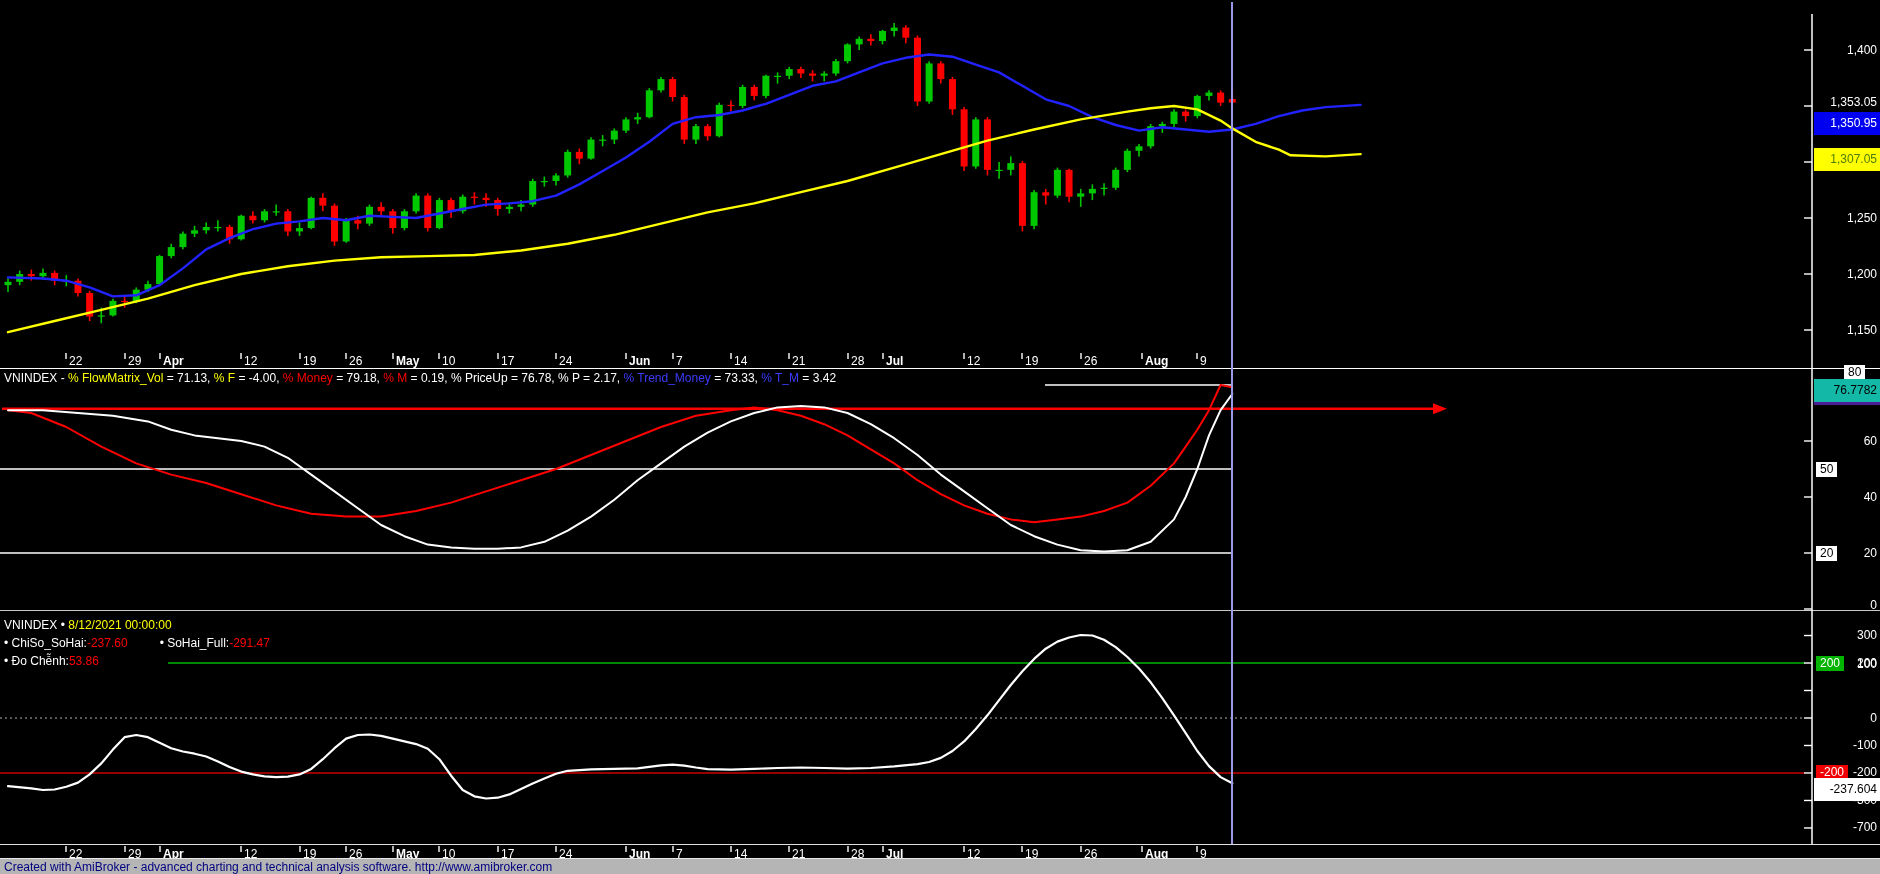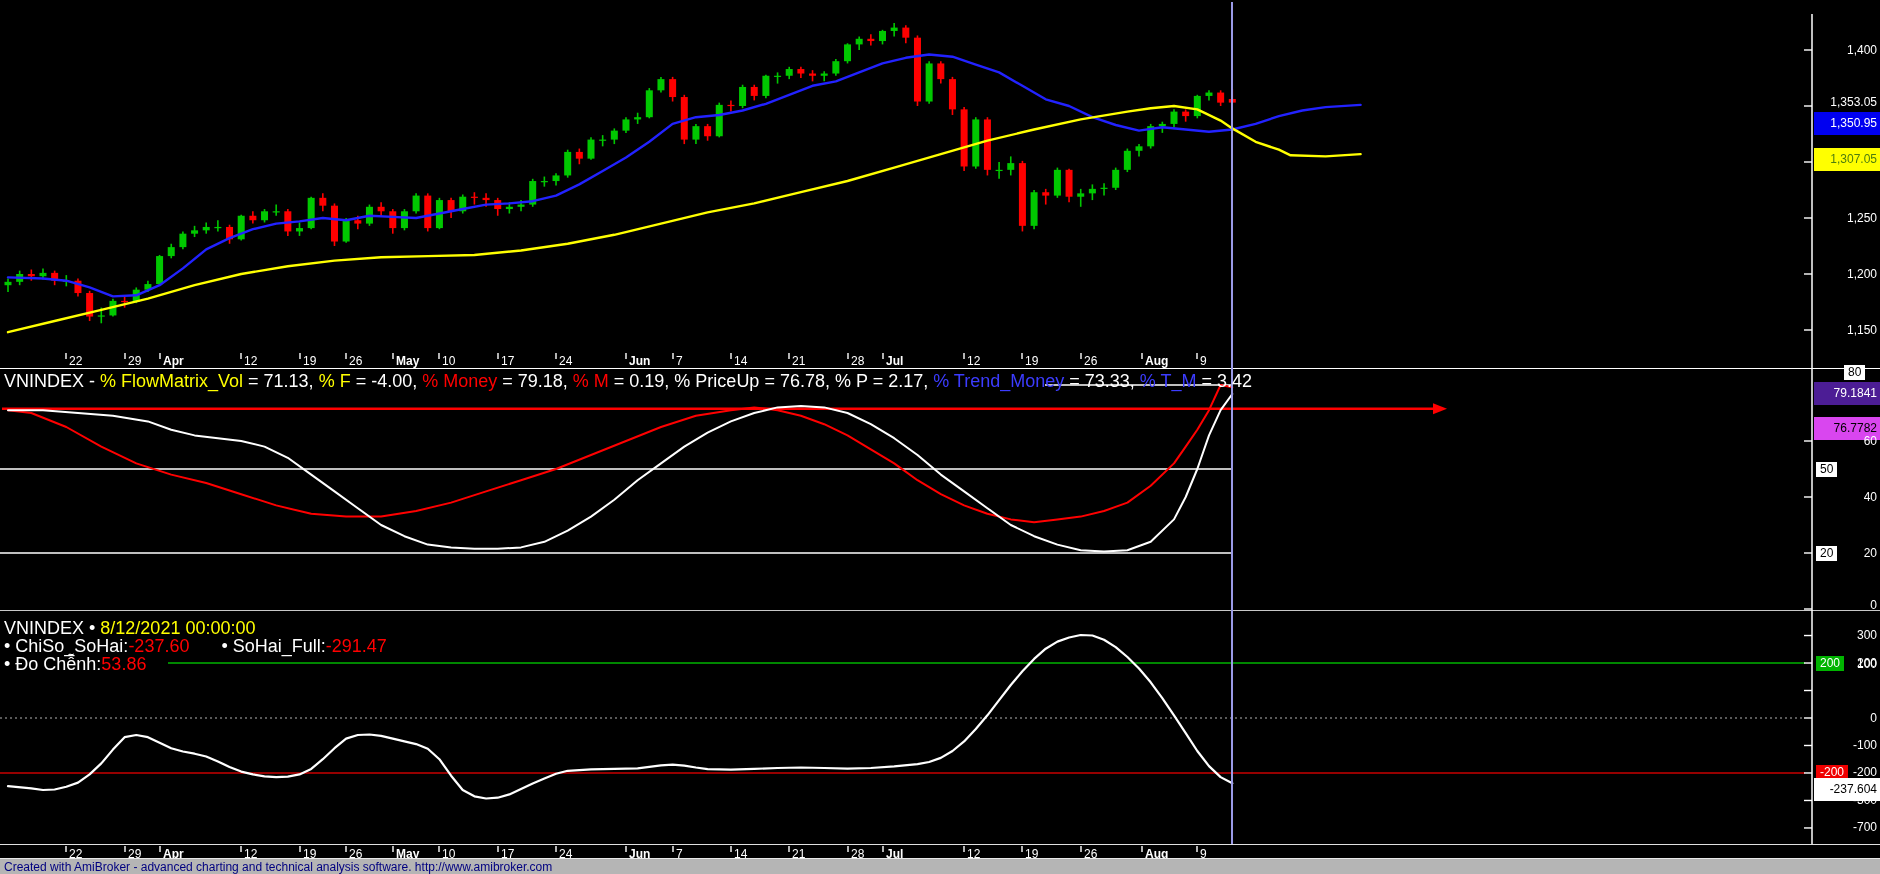--- a/index.html
+++ b/index.html
@@ -1,18 +1,18 @@
 <!DOCTYPE html>
 <html><head>
 <meta charset="utf-8">
 <style>
   html,body{margin:0;padding:0;background:#000;}
   #screen{position:relative;width:1880px;height:874px;background:#000;overflow:hidden;
           font-family:"Liberation Sans",sans-serif;}
-  .ttl{position:absolute;font-size:18px;white-space:nowrap;z-index:5;}
+  .ttl{position:absolute;font-size:12px;white-space:nowrap;z-index:5;}
   .seg{white-space:pre;}
   .axis-strip{position:absolute;left:0;width:1806px;height:15px;z-index:4;}
   .xlab{position:absolute;top:1px;font-size:12px;color:#fff;white-space:nowrap;}
   .xlab.bold{font-weight:bold;}
   .ylab{position:absolute;font-size:12px;line-height:15px;height:15px;white-space:nowrap;z-index:6;}
   .ylab.plain{right:3px;text-align:right;color:#fff;}
   .ylab.bgl{left:1816px;padding:0 4px;}
   .ylab.wide{left:1814px;width:60px;padding:4px 3px;text-align:right;}
   .arrowtip{position:absolute;left:-8px;top:0;width:0;height:0;
             border-top:7.5px solid transparent;border-bottom:7.5px solid transparent;}
@@ -400,21 +400,21 @@
   <div id="yaxis">
       <div class="ylab plain" style="top: 42.5px;">1,400</div>
       <div class="ylab plain" style="top: 95.084px;">1,353.05</div>
       <div class="ylab wide" style="top: 112.436px; color: rgb(255, 255, 255); background: rgb(0, 0, 240);">1,350.95</div>
       <div class="ylab wide" style="top: 147.604px; color: #4d7c0f; background: rgb(255, 255, 0);">1,307.05</div>
       <div class="ylab plain" style="top: 210.5px;">1,250</div>
       <div class="ylab plain" style="top: 266.5px;">1,200</div>
       <div class="ylab plain" style="top: 322.5px; margin-left: 32px;">1,150</div>
       <div class="ylab bgl" style="top: 364.5px; color: rgb(0, 0, 0); background: rgb(255, 255, 255); margin-left: 28px;">80</div>
       <div class="ylab wide" style="top: 381.785px; color: rgb(255, 255, 255); background: #4c1d95;">79.1841<span class="arrowtip" style="border-right-color: rgb(224, 0, 0);"></span></div>
-      <div class="ylab wide" style="top: 417px; color: rgb(0, 0, 0); background: #d946ef;">76.7782<span class="arrowtip" style="border-right-color: rgb(255, 255, 255);"></span></div>
+      <div class="ylab wide" style="top: 379px; color: rgb(0, 0, 0); background: #14b8a6;">76.7782<span class="arrowtip" style="border-right-color: rgb(255, 255, 255);"></span></div>
       <div class="ylab plain" style="top: 433.5px;">60</div>
       <div class="ylab bgl" style="top: 461.5px; color: rgb(0, 0, 0); background: rgb(255, 255, 255);">50</div>
       <div class="ylab plain" style="top: 489.5px;">40</div>
       <div class="ylab bgl" style="top: 545.5px; color: rgb(0, 0, 0); background: rgb(255, 255, 255);">20</div>
       <div class="ylab plain" style="top: 545.5px;">20</div>
       <div class="ylab plain" style="top: 597.5px;">0</div>
       <div class="ylab plain" style="top: 628.03px;">300</div>
       <div class="ylab bgl" style="top: 655.52px; color: rgb(255, 255, 255); background: rgb(0, 180, 0);">200</div>
       <div class="ylab plain" style="top: 655.52px;">200</div>
       <div class="ylab plain" style="top: 657px; text-align: center;">100</div>

